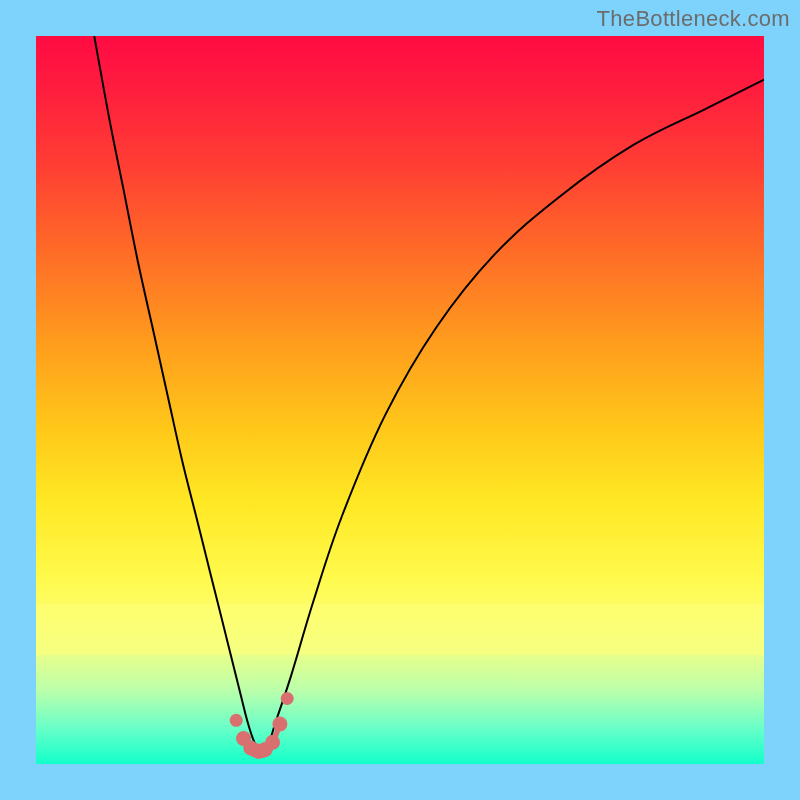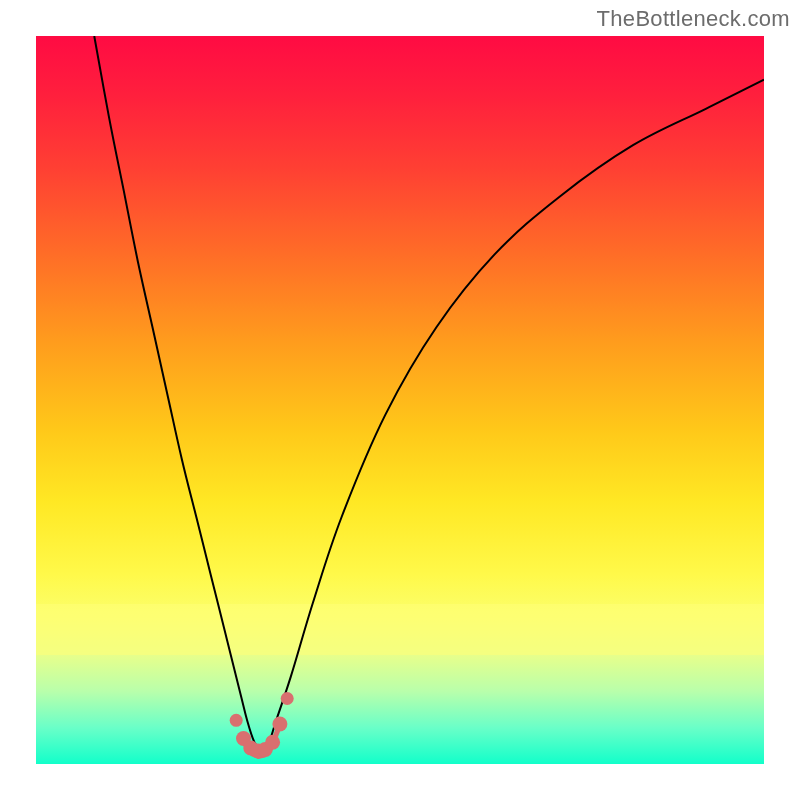--- a/index.html
+++ b/index.html
@@ -10,21 +10,21 @@
     background: #000;
     overflow: hidden;
     font-family: Arial, Helvetica, sans-serif;
   }
   .frame {
     position: absolute;
     top: 0;
     left: 0;
     width: 800px;
     height: 800px;
-    background: #ffffff;
+    background: #7dd3fc;
   }
   .plot-area {
     position: absolute;
     top: 36px;
     left: 36px;
     width: 728px;
     height: 728px;
     overflow: hidden;
   }
   .gradient-bg {

